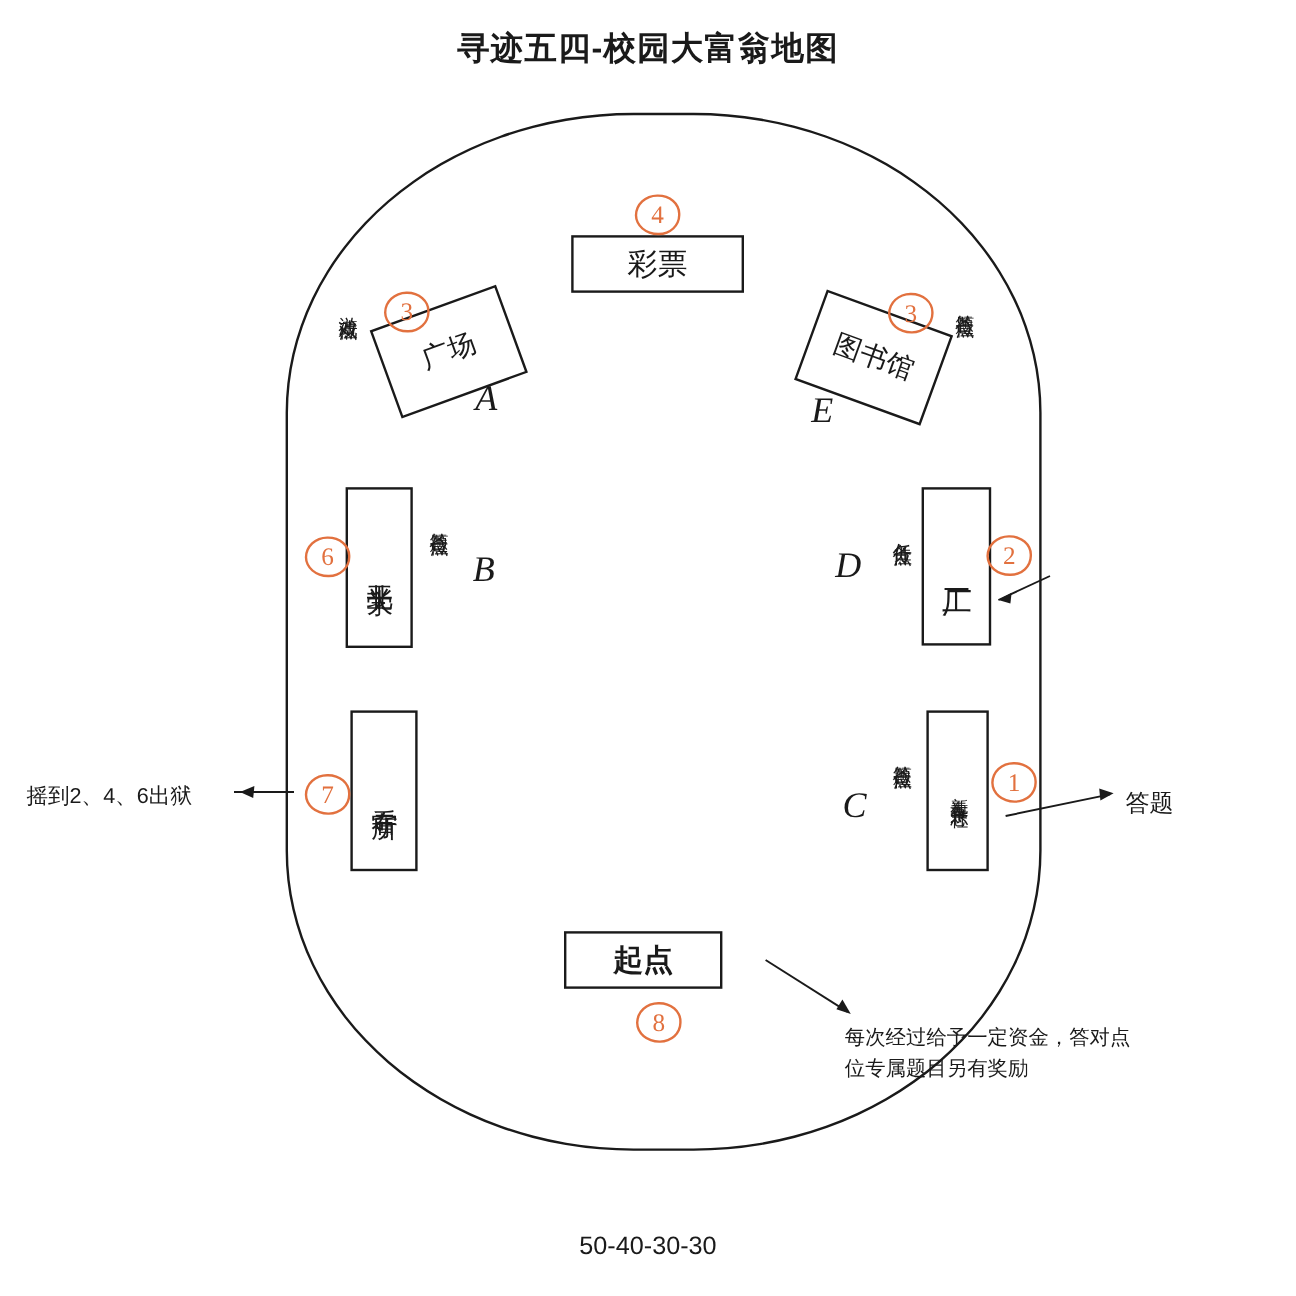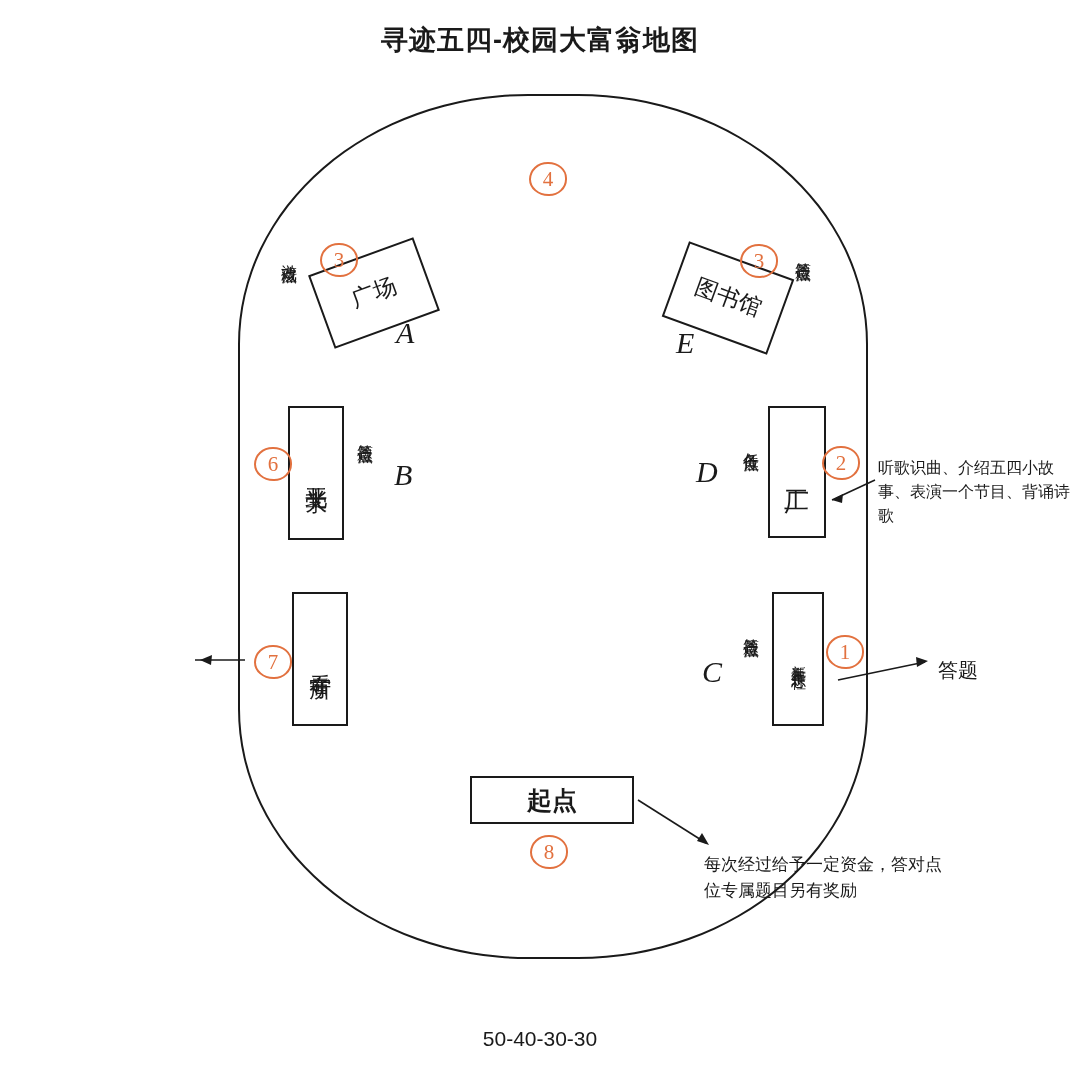--- a/index.html
+++ b/index.html
@@ -118,20 +118,23 @@
     <line x1="838" y1="680" x2="925" y2="662" stroke="#1a1a1a" stroke-width="1.6"></line>
     <polygon points="928,661 916,657 917,667" fill="#1a1a1a"></polygon>
 
     <line x1="195" y1="660" x2="245" y2="660" stroke="#1a1a1a" stroke-width="1.6"></line>
     <polygon points="200,660 212,655 211,665" fill="#1a1a1a"></polygon>
 
     <line x1="638" y1="800" x2="706" y2="843" stroke="#1a1a1a" stroke-width="1.6"></line>
     <polygon points="709,845 697,841 702,833" fill="#1a1a1a"></polygon>
   </svg>
 
+  <div class="box" style="left:476px; top:196px; width:144px; height:48px; font-size:25px;">
+    <span>彩票</span>
+  </div>
   <div class="marker" style="left:529px; top:162px;">
       <span>4</span>
     </div>
 
   <div class="box" style="left:318px; top:254px; width:112px; height:78px; font-size:23px; transform: rotate(-20deg);">
     <span>广场</span>
   </div>
   <div class="marker" style="left:320px; top:243px;">
       <span>3</span>
     </div>
@@ -157,40 +160,40 @@
   <div class="vlabel" style="left:354px; top:432px; font-size:16px;">答题点位</div>
 
   <div class="box" style="left:768px; top:406px; width:58px; height:132px; font-size:25px;">
     <span class="vtext">工厂</span>
   </div>
   <div class="marker" style="left:822px; top:446px;">
       <span>2</span>
     </div>
   <div class="letter" style="left:696px; top:455px;">D</div>
   <div class="vlabel" style="left:740px; top:440px; font-size:16px;">任务点位</div>
-  <div class="note" style="left:878px; top:456px; width:200px;">听歌识曲、介绍五四小故事、表演一个节目、背诵诗歌</div>
 
   <div class="box" style="left:292px; top:592px; width:56px; height:134px; font-size:22px;">
     <span class="vtext">看守所</span>
   </div>
   <div class="marker" style="left:254px; top:645px;">
       <span>7</span>
     </div>
+  <div class="note" style="left:22px; top:650px; width:180px; font-size:18px;">摇到2、4、6出狱</div>
 
   <div class="box" style="left:772px; top:592px; width:52px; height:134px; font-size:15px;">
     <span class="vtext">新青年杂志社</span>
   </div>
   <div class="marker" style="left:826px; top:635px;">
       <span>1</span>
     </div>
   <div class="letter" style="left:702px; top:655px;">C</div>
   <div class="vlabel" style="left:740px; top:626px; font-size:16px;">答题点位</div>
   <div class="note" style="left:938px; top:655px; width:120px; font-size:20px;">答题</div>
 
-  <div class="box" style="left:470px; top:776px; width:164px; height:48px; font-size:25px; font-weight:bold;align-items:center;">
+  <div class="box" style="left:470px; top:776px; width:132px; height:48px; font-size:25px; font-weight:bold;align-items:center;">
     <span>起点</span>
   </div>
   <div class="marker" style="left:530px; top:835px;">
       <span>8</span>
     </div>
   <div class="note" style="left:704px; top:852px; width:240px; text-align:left; font-size:17px;">每次经过给予一定资金，答对点位专属题目另有奖励</div>
 
   <div class="bottom-note" style="top:1022px; font-size:21px;">50-40-30-30</div>
 
 </div>

